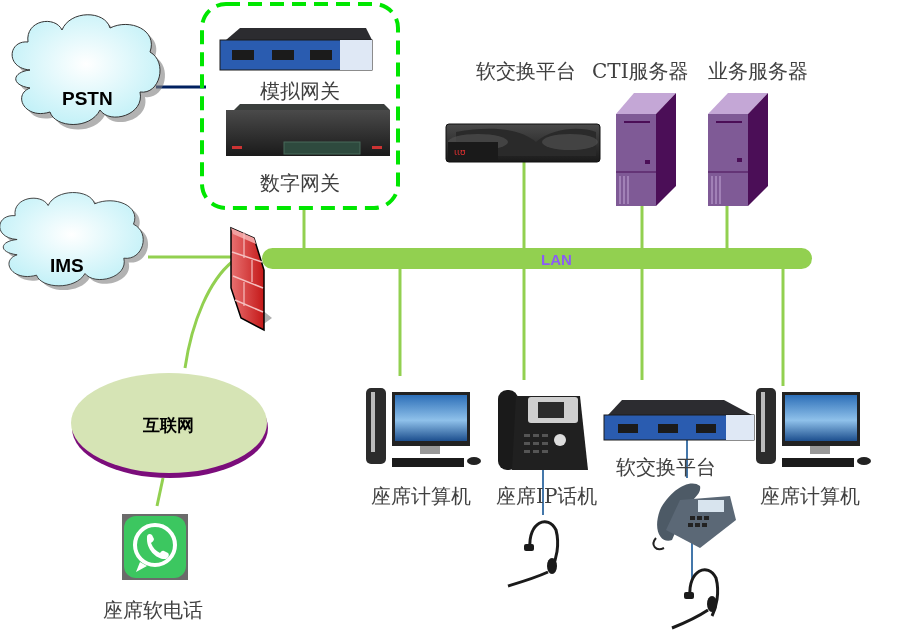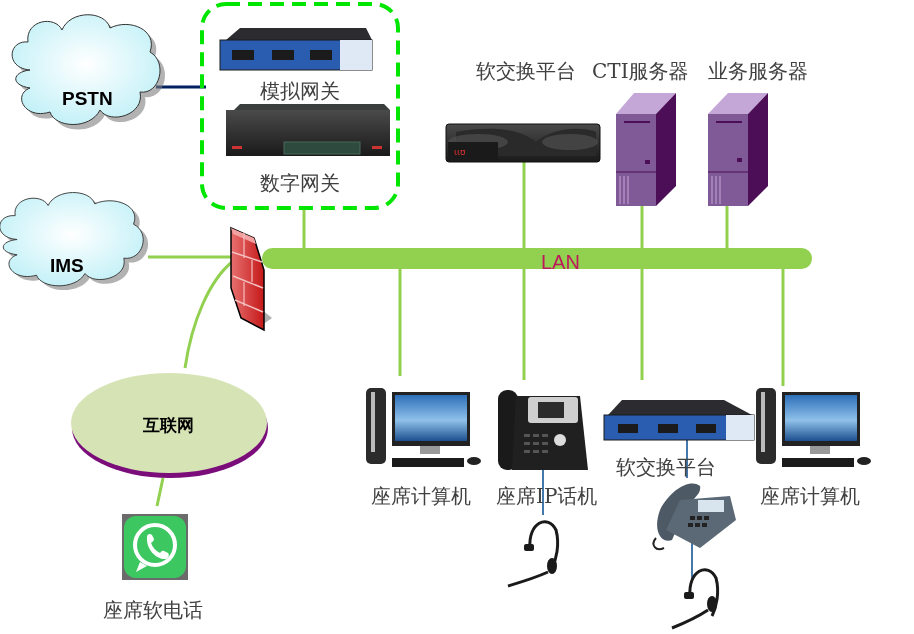--- a/index.html
+++ b/index.html
@@ -1,21 +1,21 @@
 <!DOCTYPE html>
 <html><head>
 <meta charset="utf-8">
 <style>
   html, body { margin:0; padding:0; background:#ffffff; }
   body { width:914px; height:634px; position:relative; overflow:hidden;
          font-family:"DejaVu Sans", sans-serif; }
   svg#diagram { position:absolute; left:0; top:0; }
   .lbl { position:absolute; font-family:"DejaVu Serif", serif; font-size:20px; color:#404040; white-space:nowrap; }
   .cloud-lbl { position:absolute; font-family:"Liberation Sans", sans-serif; font-weight:bold; font-size:19px; color:#000; }
-  .lan-lbl { position:absolute; font-family:"Liberation Sans", sans-serif; font-weight:normal; font-size:20px; color:#be185d; }
+  .lan-lbl { position:absolute; font-family:"Liberation Sans", sans-serif; font-weight:bold; font-size:15px; color:#8b5cf6; }
   .net-lbl { position:absolute; font-family:"DejaVu Serif", serif; font-weight:bold; font-size:17px; color:#000; }
 </style>
 </head>
 <body>
 
 <svg id="diagram" width="914" height="634" viewBox="0 0 914 634">
   <defs>
     <radialGradient id="cloudGrad" cx="50%" cy="45%" r="60%">
       <stop offset="0%" stop-color="#ffffff"></stop>
       <stop offset="100%" stop-color="#bff0f7"></stop>

